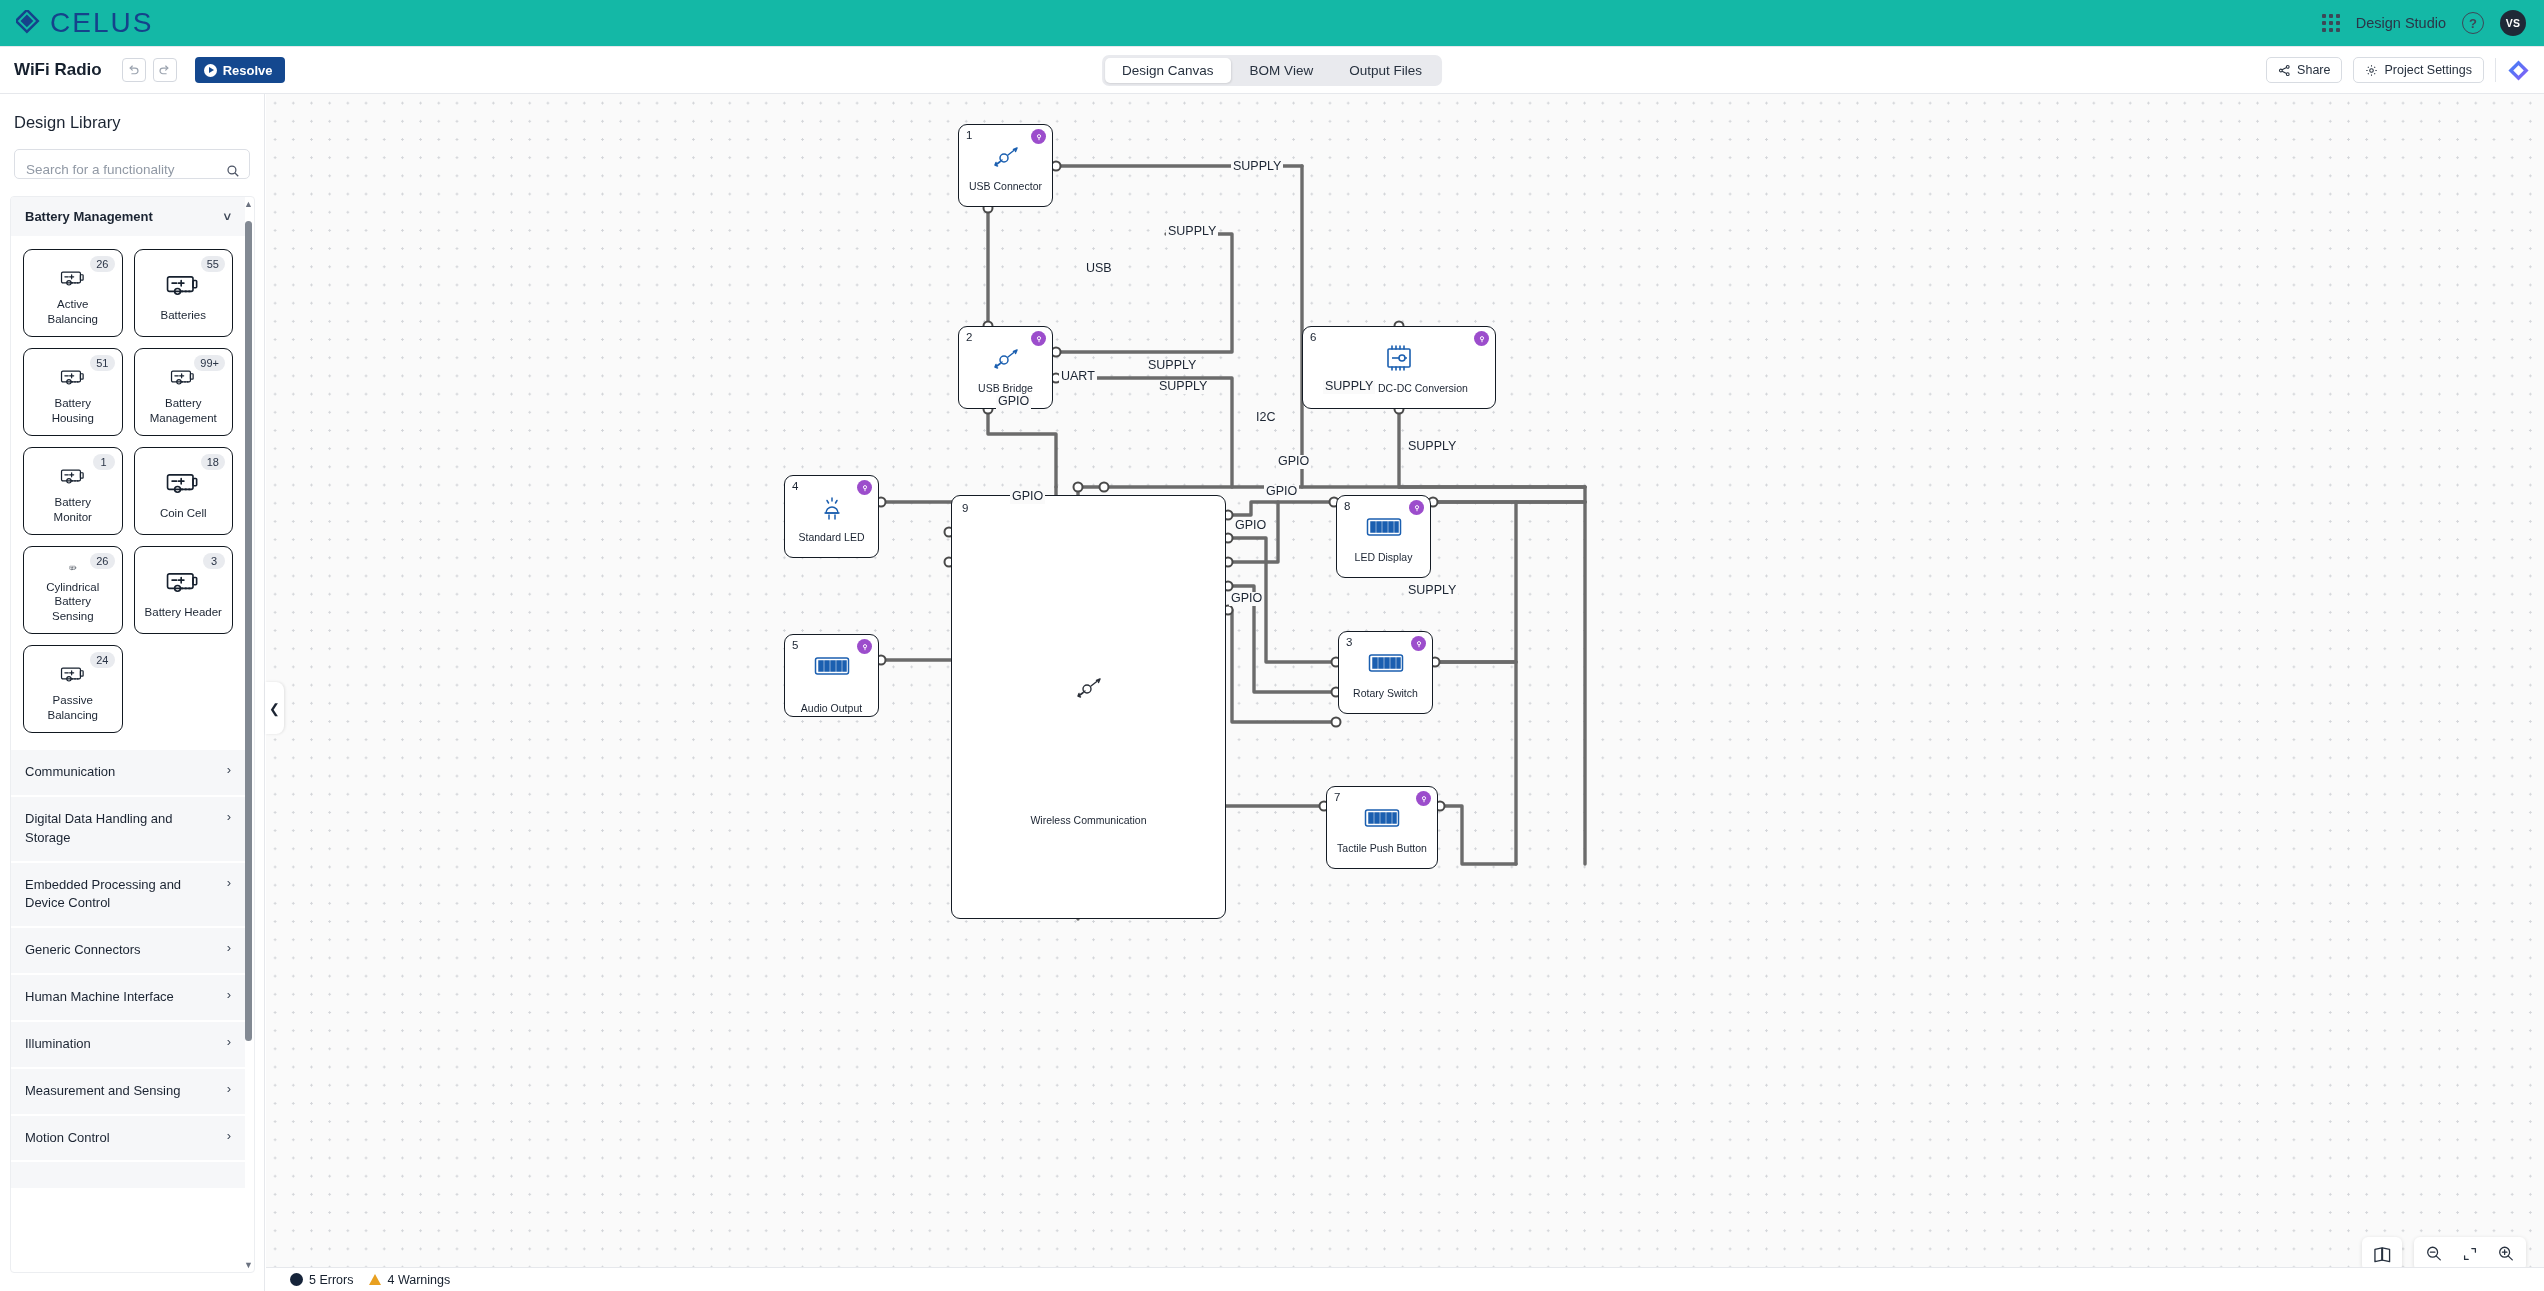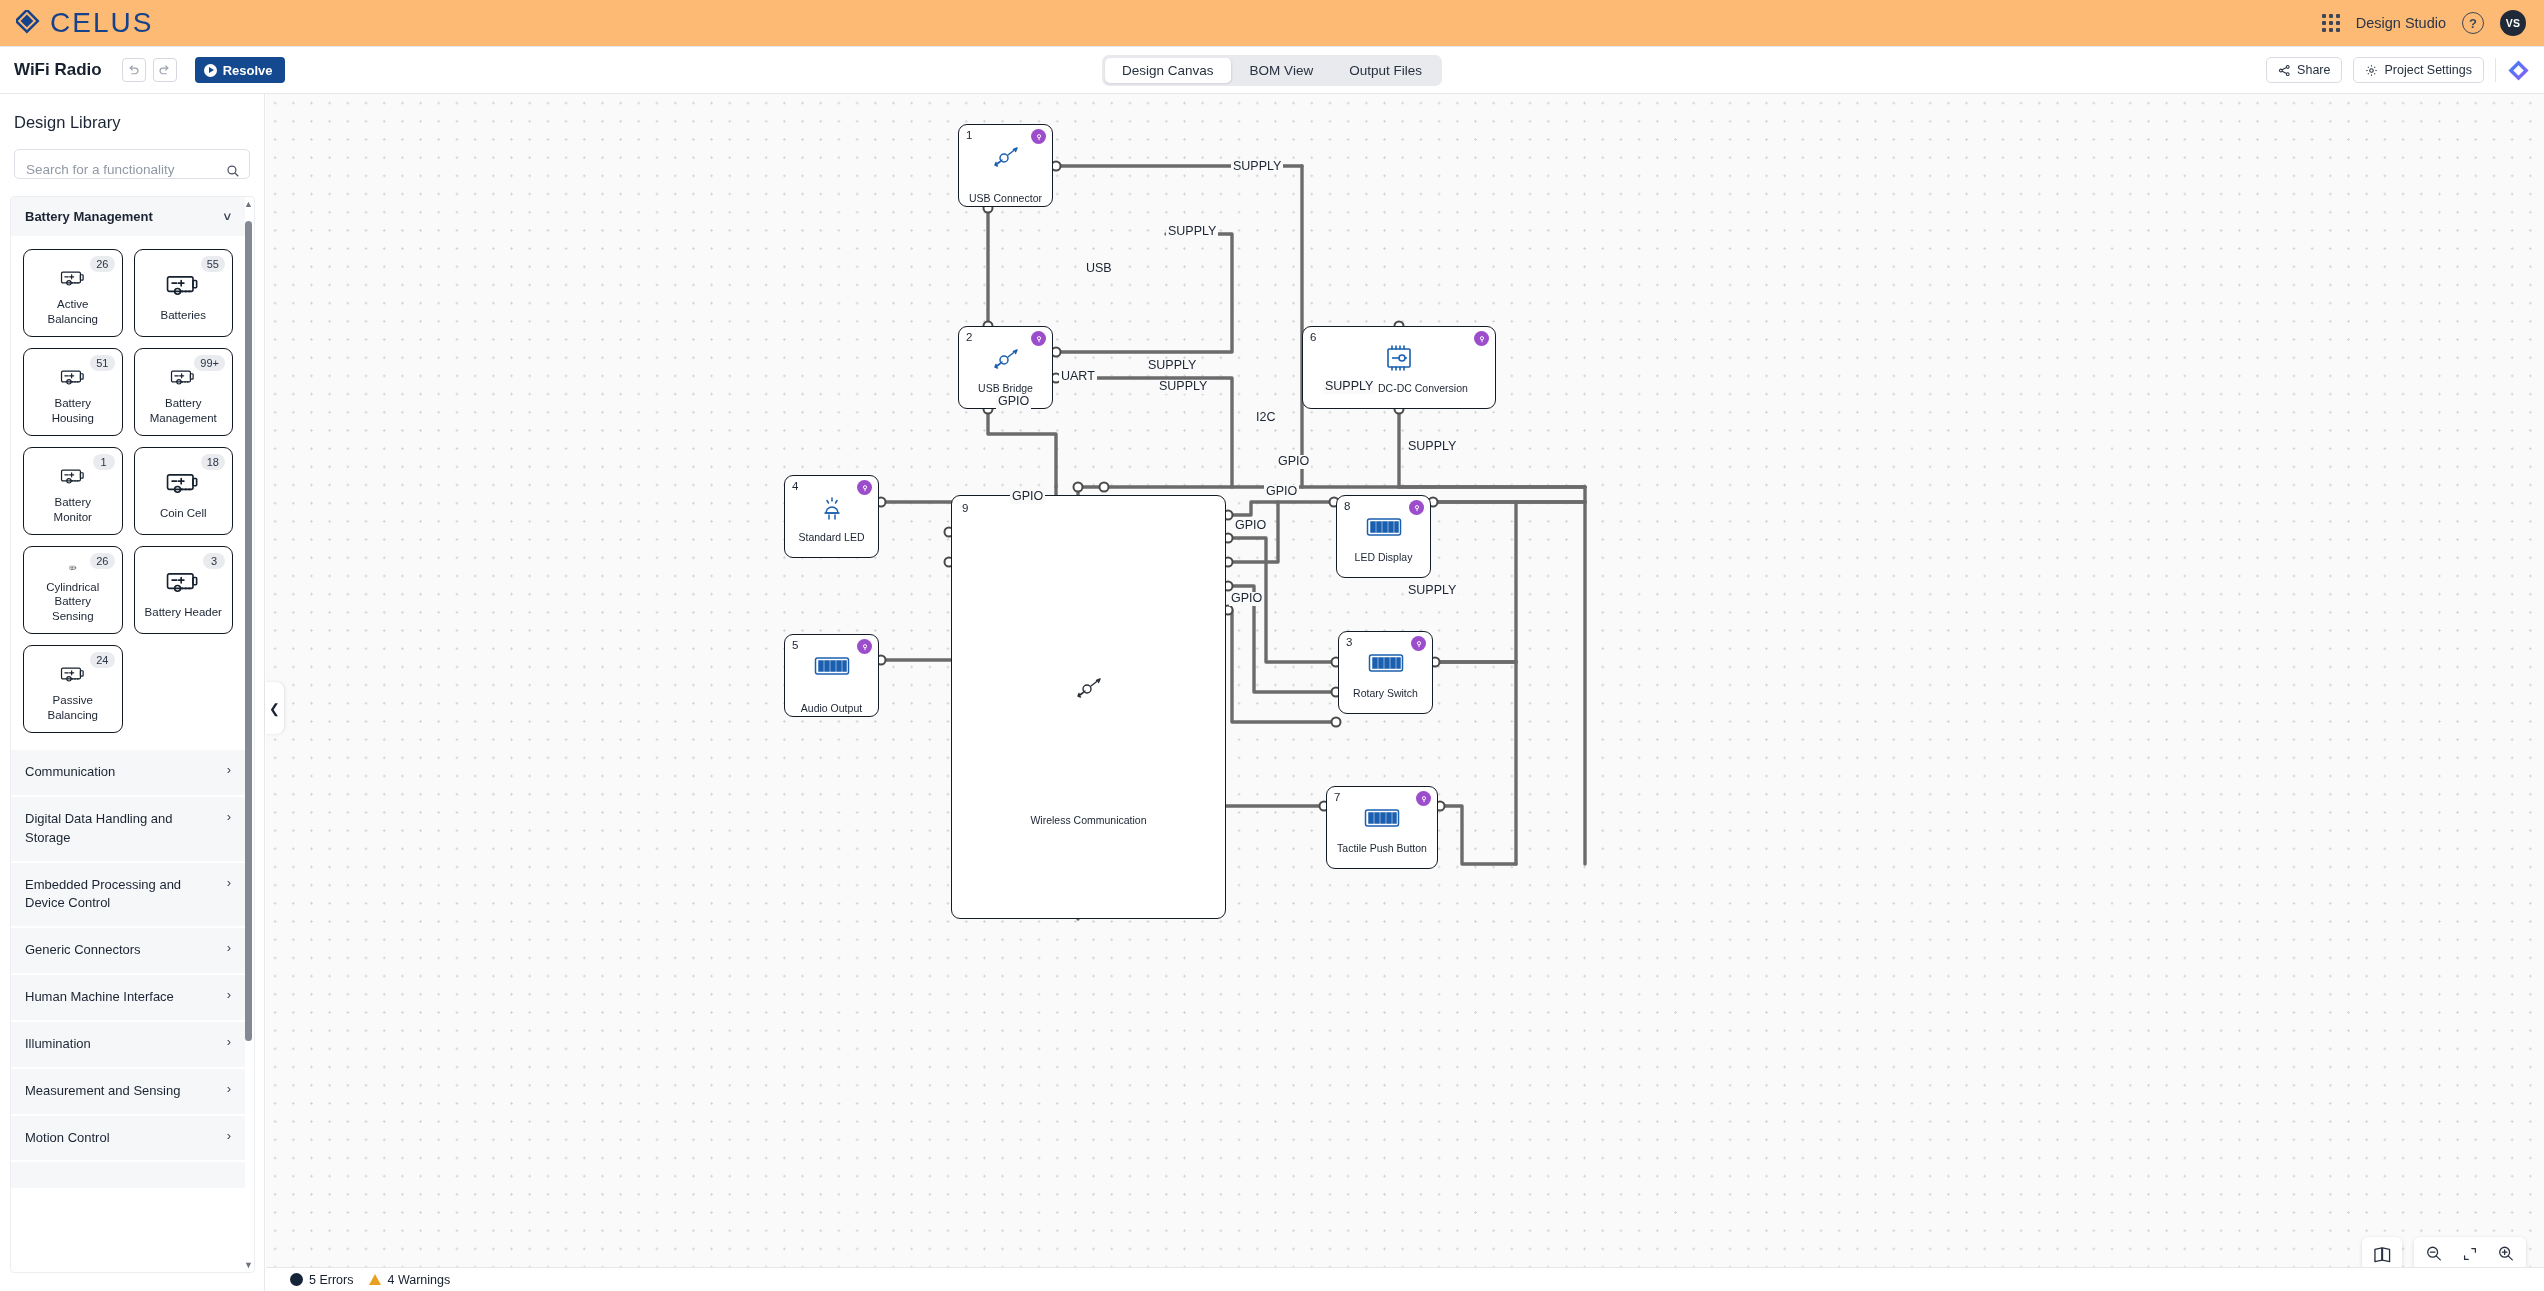--- a/index.html
+++ b/index.html
@@ -10,21 +10,21 @@
     overflow: hidden;
     font-family: "Liberation Sans", sans-serif;
     background: #ffffff;
     color: #1b2432;
   }
   #app { position: relative; width: 2544px; height: 1291px; }
 
   
   .topbar {
     position: absolute; top: 0; left: 0; width: 2544px; height: 47px;
-    background: #fdba74; border-bottom: 1px solid #e6e8ec;
+    background: #14b8a6; border-bottom: 1px solid #e6e8ec;
     display: flex; align-items: center;
   }
   .logo-wrap { display: flex; align-items: center; margin-left: 16px; gap: 7px; }
   .logo-mark { width: 27px; height: 27px; }
   .logo-text {
     font-size: 28px; letter-spacing: 2.0px; font-weight: 400;
     color: #15428b; font-family: "Liberation Sans", sans-serif;
   }
   .topbar-right {
     margin-left: auto; display: flex; align-items: center; gap: 16px; margin-right: 18px;
@@ -558,21 +558,21 @@
             <circle cx="5" cy="4" r="2"></circle>
             <path d="M5 6v3"></path>
           </svg>
       </span>
       <span class="nicon" style="top:20px">
         <svg width="30" height="26" viewBox="0 0 30 26" fill="none" stroke="#1b5fb0" stroke-width="1.5" stroke-linecap="round">
           <circle cx="13" cy="13" r="4"></circle>
             <path d="M17 10 26 3M4 20l7-5M4 20l2.5 1M4 20l1-2.5M26 3l-1.5 3.5M26 3l-3.5 1.5M9 17l-4 3"></path>
         </svg>
       </span>
-      <span class="nlabel" style="bottom:2px">USB Connector</span>
+      <span class="nlabel" style="bottom:14px">USB Connector</span>
     </div>
 
     <div class="node" style="left:692px; top:232px; width:95px; height:83px;">
       <span class="num">2</span>
       <span class="pin-badge">
         <svg viewBox="0 0 10 10" fill="none" stroke="#fff" stroke-width="1.2">
             <circle cx="5" cy="4" r="2"></circle>
             <path d="M5 6v3"></path>
           </svg>
       </span>

